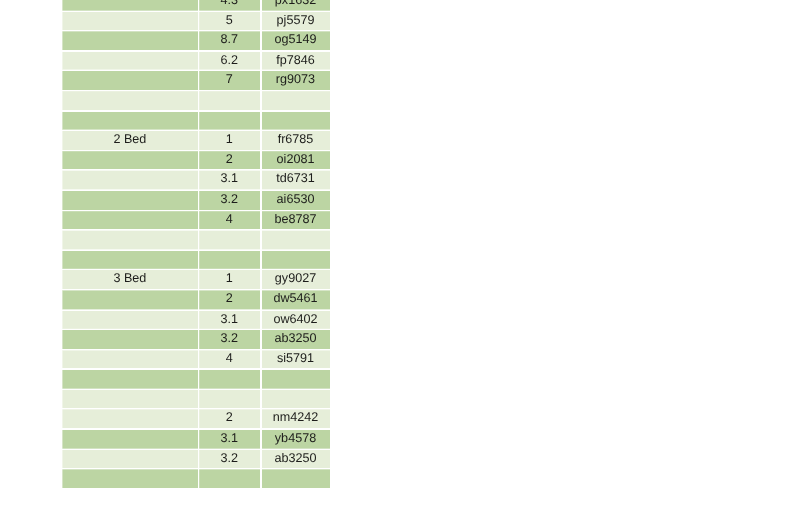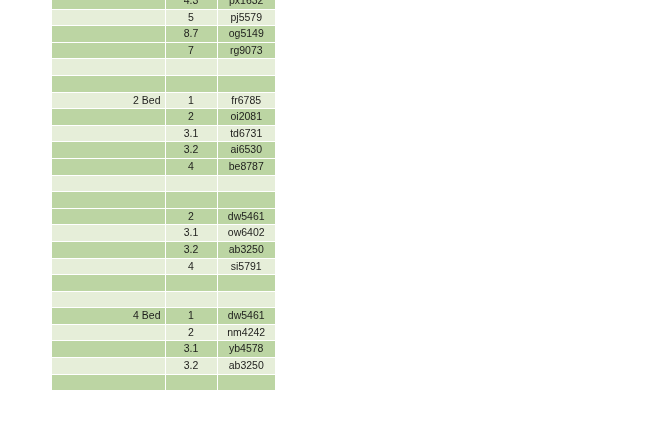--- a/index.html
+++ b/index.html
@@ -48,21 +48,21 @@
     white-space: nowrap;
     overflow: hidden;
     font-family: "Liberation Sans", sans-serif;
   }
   #unit-table td:last-child { border-right: none; }
 
   
   tr.band-dark  td { background: #bcd5a3; }
   tr.band-light td { background: #e6eed9; }
 
-  td.cell-category { text-align: right; }
+  td.cell-category { text-align: center; }
   td.cell-ref      { text-align: center; }
   td.cell-code     { text-align: center; }
 
   
   td.cell-category { border-right: 2px solid #ffffff; }
   td.cell-ref      { border-right: 2px solid #ffffff; }
 </style>
 </head>
 <body>
 
@@ -83,20 +83,25 @@
         <tr class="band-light">
           <td class="cell-category"></td>
           <td class="cell-ref">5</td>
           <td class="cell-code">pj5579</td>
         </tr>
         <tr class="band-dark">
           <td class="cell-category"></td>
           <td class="cell-ref">8.7</td>
           <td class="cell-code">og5149</td>
         </tr>
+        <tr class="band-light">
+          <td class="cell-category"></td>
+          <td class="cell-ref">6.2</td>
+          <td class="cell-code">fp7846</td>
+        </tr>
         <tr class="band-dark">
           <td class="cell-category"></td>
           <td class="cell-ref">7</td>
           <td class="cell-code">rg9073</td>
         </tr>
         <tr class="band-light">
           <td class="cell-category"></td>
           <td class="cell-ref"></td>
           <td class="cell-code"></td>
         </tr>
@@ -133,20 +138,25 @@
         <tr class="band-light">
           <td class="cell-category"></td>
           <td class="cell-ref"></td>
           <td class="cell-code"></td>
         </tr>
         <tr class="band-dark">
           <td class="cell-category"></td>
           <td class="cell-ref"></td>
           <td class="cell-code"></td>
         </tr>
+        <tr class="band-light">
+          <td class="cell-category">3 Bed</td>
+          <td class="cell-ref">1</td>
+          <td class="cell-code">gy9027</td>
+        </tr>
         <tr class="band-dark">
           <td class="cell-category"></td>
           <td class="cell-ref">2</td>
           <td class="cell-code">dw5461</td>
         </tr>
         <tr class="band-light">
           <td class="cell-category"></td>
           <td class="cell-ref">3.1</td>
           <td class="cell-code">ow6402</td>
         </tr>
@@ -163,25 +173,20 @@
         <tr class="band-dark">
           <td class="cell-category"></td>
           <td class="cell-ref"></td>
           <td class="cell-code"></td>
         </tr>
         <tr class="band-light">
           <td class="cell-category"></td>
           <td class="cell-ref"></td>
           <td class="cell-code"></td>
         </tr>
-        <tr class="band-dark">
-          <td class="cell-category">4 Bed</td>
-          <td class="cell-ref">1</td>
-          <td class="cell-code">dw5461</td>
-        </tr>
         <tr class="band-light">
           <td class="cell-category"></td>
           <td class="cell-ref">2</td>
           <td class="cell-code">nm4242</td>
         </tr>
         <tr class="band-dark">
           <td class="cell-category"></td>
           <td class="cell-ref">3.1</td>
           <td class="cell-code">yb4578</td>
         </tr>

